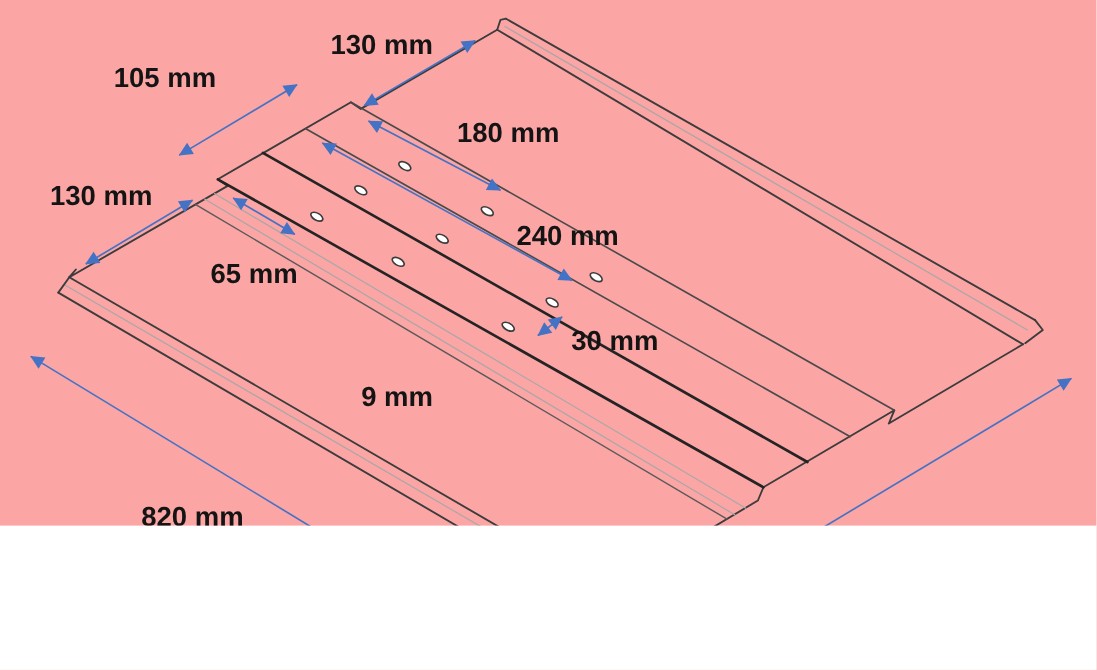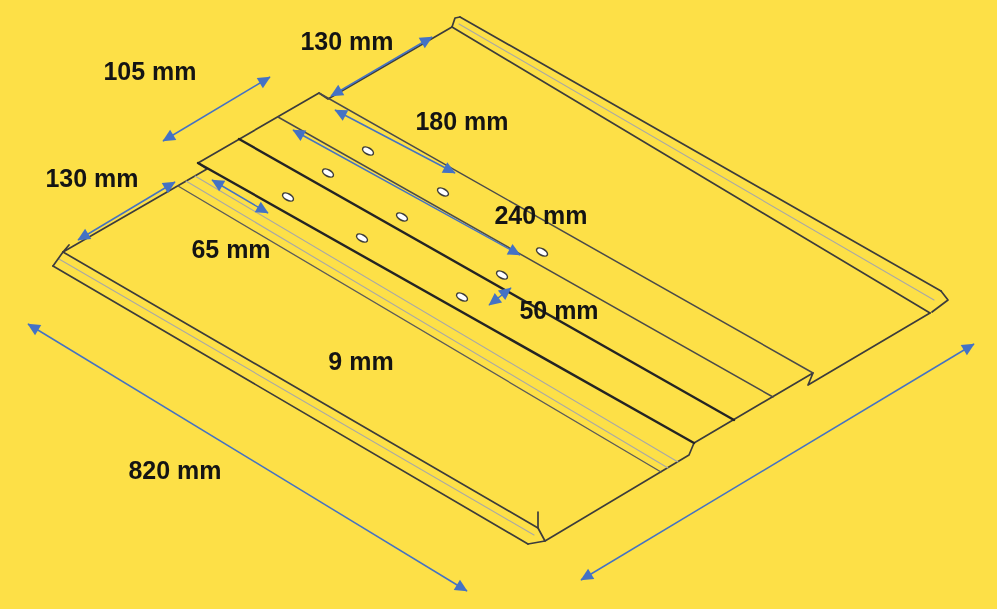--- a/index.html
+++ b/index.html
@@ -1,19 +1,19 @@
 <!DOCTYPE html>
 <html><head>
 <meta charset="utf-8">
 <style>
   html,body{margin:0;padding:0;background:#fff;}
   #stage{
     position:relative;
-    width:997px;height:609px;
-    background:#fde047;
+    width:997px;height:478px;
+    background:#fca5a5;
     overflow:hidden;
     font-family:"Liberation Sans", sans-serif;
   }
   #drawing-svg{position:absolute;left:0;top:0;}
   .dim-label{
     position:absolute;
     transform:translate(-50%,-50%);
     font-family:"Liberation Sans", sans-serif;
     font-weight:bold;
     font-size:25px;
@@ -22,21 +22,21 @@
     letter-spacing:0px;
     line-height:32px;
     text-align:center;
   }
   
   #lbl-130-top {left:347px;top:41px;}
   #lbl-105     {left:150px;top:71px;text-align:center;}
   #lbl-130-left{left:92px; top:178px;}
   #lbl-65      {left:231px;top:249px;}
   #lbl-140     {left:462px;top:121px;}
-  #lbl-240     {left:516px;top:215px;margin-left:25px;}
+  #lbl-240     {left:516px;top:215px;}
   #lbl-40      {left:559px;top:310px;}
   #lbl-holes   {left:361px;top:338px;margin-top:23px;}
   #lbl-480     {left:175px;top:470px;}
   #lbl-423     {left:824px;top:495px;}
 </style>
 </head>
 <body>
 
 <div id="stage">
 
@@ -104,18 +104,18 @@
       <line x1="581" y1="580" x2="974" y2="344" marker-start="url(#arr)" marker-end="url(#arr)"></line>
     </g>
   </svg>
 
   <div class="dim-label" id="lbl-130-top">130 mm</div>
   <div class="dim-label" id="lbl-105">105 mm</div>
   <div class="dim-label" id="lbl-130-left">130 mm</div>
   <div class="dim-label" id="lbl-65">65 mm</div>
   <div class="dim-label" id="lbl-140">180 mm</div>
   <div class="dim-label" id="lbl-240">240 mm</div>
-  <div class="dim-label" id="lbl-40">50 mm</div>
+  <div class="dim-label" id="lbl-40">30 mm</div>
   <div class="dim-label" id="lbl-holes">
     <span style="display:block">9 mm</span>
   </div>
   <div class="dim-label" id="lbl-480">820 mm</div>
 </div>
 
 </body></html>

